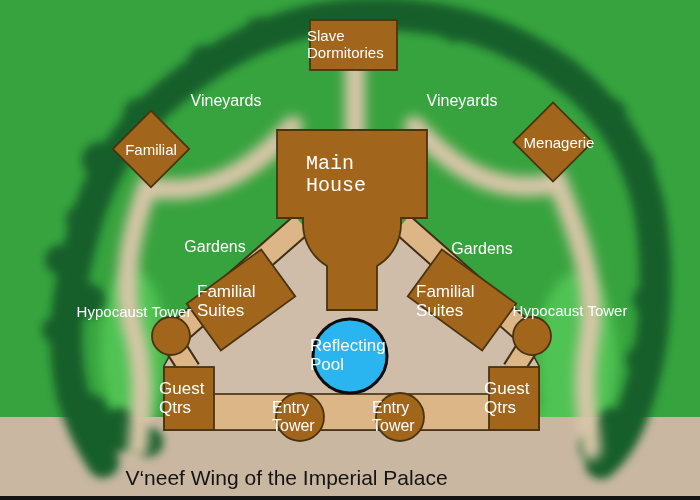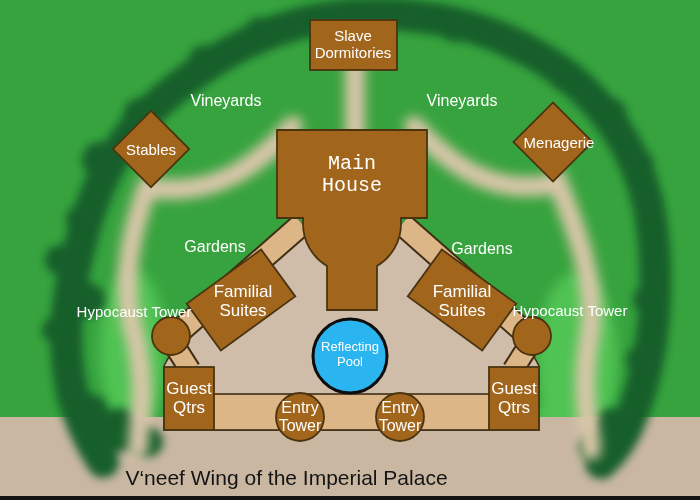--- a/index.html
+++ b/index.html
@@ -1,28 +1,28 @@
 <!DOCTYPE html>
 <html><head>
 <meta charset="utf-8">
 <style>
   html,body{margin:0;padding:0;width:700px;height:500px;overflow:hidden;background:#37a33e;
             font-family:"Liberation Sans", sans-serif;}
   #stage{position:relative;width:700px;height:500px;}
   #bg{position:absolute;left:0;top:0;}
-  .label{position:absolute;transform:translate(-50%,-50%);color:#ffffff;text-align:center;
+  .label{position:absolute;transform:translate(-50%,-50%);color:#ffffff;text-align:left;
          line-height:1.12;white-space:nowrap;pointer-events:none;}
   .wrap{white-space:normal;}
   .lbl16{font-size:16px;margin-top:16px;}
   .lbl15{font-size:15px;}
   .bld20{font-size:20px;width:92px;font-family:Liberation Mono, monospace;}
   .bld17{font-size:17px;width:92px;}
   .bld15{font-size:15px;width:92px;}
   .bld13{font-size:16px;width:56px;}
-  .bld13p{font-size:13px;width:80px;}
+  .bld13p{font-size:17px;width:80px;}
   .guest{font-size:17px;width:60px;}
   .title{position:absolute;left:0;top:466px;width:573px;text-align:center;color:#141414;
          font-size:21px;}
 </style>
 </head>
 <body>
 
 <div id="stage">
 
 <svg id="bg" width="700" height="500" viewBox="0 0 700 500">
@@ -129,21 +129,21 @@
 </svg>
 
 <div class="label lbl16" style="left:226px;top:85px;">Vineyards</div>
 <div class="label lbl16" style="left:462px;top:85px;">Vineyards</div>
 <div class="label lbl16" style="left:215px;top:231px;">Gardens</div>
 <div class="label lbl16" style="left:482px;top:233px;">Gardens</div>
 <div class="label lbl15" style="left:134px;top:312px;">Hypocaust Tower</div>
 <div class="label lbl15" style="left:570px;top:311px;">Hypocaust Tower</div>
 
 <div class="label bld15 wrap" style="left:353px;top:45px;">Slave Dormitories</div>
-<div class="label lbl15" style="left:151px;top:150px;">Stables</div>
+<div class="label lbl15" style="left:151px;top:150px;">Familial</div>
 <div class="label lbl15" style="left:553px;top:143px;padding-left:12px;">Menagerie</div>
 <div class="label bld20 wrap" style="left:352px;top:175px;">Main House</div>
 <div class="label bld17 wrap" style="left:243px;top:301px;">Familial Suites</div>
 <div class="label bld17 wrap" style="left:462px;top:301px;">Familial Suites</div>
 <div class="label guest wrap" style="left:189px;top:398px;">Guest Qtrs</div>
 <div class="label guest wrap" style="left:514px;top:398px;">Guest Qtrs</div>
 <div class="label bld13 wrap" style="left:300px;top:417px;">Entry Tower</div>
 <div class="label bld13 wrap" style="left:400px;top:417px;">Entry Tower</div>
 <div class="label bld13p wrap" style="left:350px;top:355px;">Reflecting Pool</div>
 

